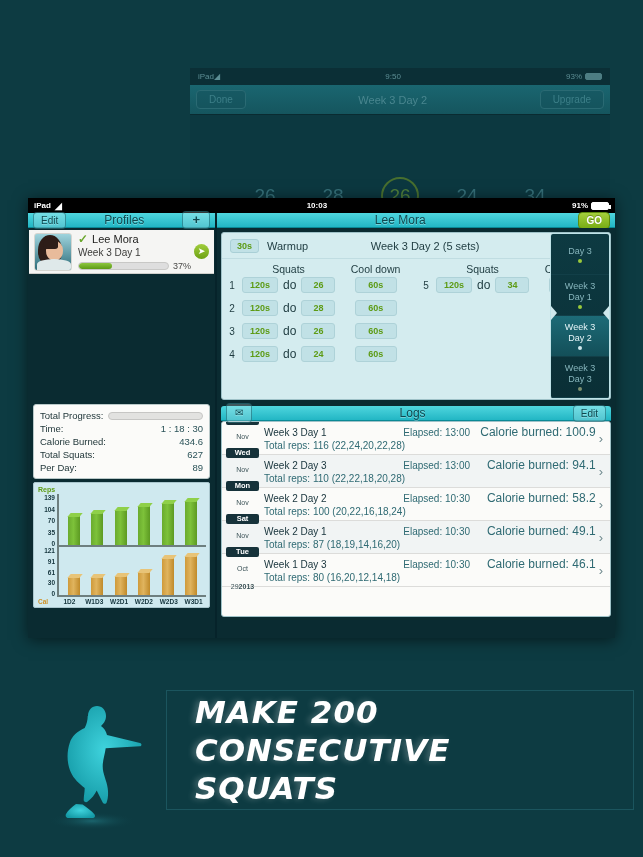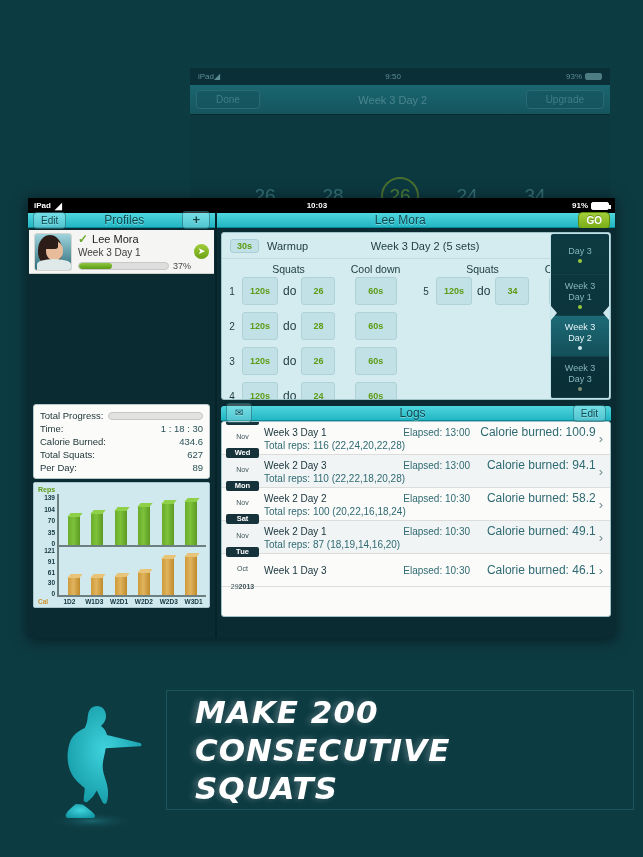--- a/index.html
+++ b/index.html
@@ -28,21 +28,21 @@
     width: 17px; height: 7px; border: 1px solid #4d7d83;
     border-radius: 2px; margin-left: 3px; background: #4d7d83;
   }
   #bg-shot .bg-nav {
     height: 30px; background: linear-gradient(#1a6670, #15555e);
     display: flex; align-items: center; padding: 0 6px;
     border-bottom: 1px solid #0a2b31;
   }
   #bg-shot .bg-nav .btn {
     font-size: 10px; color: #3c7f88; border: 1px solid #2a6a73;
-    border-radius: 4px; padding: 3px 19px; background: rgba(20,80,90,.5);
+    border-radius: 4px; padding: 3px 12px; background: rgba(20,80,90,.5);
   }
   #bg-shot .bg-nav .ttl {
     flex: 1; text-align: center; font-size: 11px; color: #49868f;
   }
   #bg-shot .bg-body { position: relative; height: 333px; }
   #bg-shot .reps-row {
     position: absolute; top: 62px; left: 0; right: 0;
     display: flex; justify-content: center; align-items: center; gap: 28px;
   }
   #bg-shot .rep {
@@ -251,21 +251,21 @@
     width: 20px; text-align: center; font-size: 10px; color: #1d3a3f;
   }
   .setrow .grp {
     flex: 1.15; display: flex; align-items: center; justify-content: center; gap: 5px;
   }
   .setrow .cool {
     flex: 1; display: flex; align-items: center; justify-content: center;
   }
   .fld {
     background: #c1e1e6; border: 1px solid #aed2d8; border-radius: 3px;
-    font-size: 9px; color: #5d9b15; padding: 8px 7px; min-width: 30px;
+    font-size: 9px; color: #5d9b15; padding: 2px 7px; min-width: 30px;
     text-align: center; font-weight: bold;
   }
   .fld.reps { min-width: 34px; }
   .fld.cd { min-width: 42px; }
   .doword { font-size: 12px; color: #1d3a3f; }
 
   
   .daybar {
     position: absolute; right: 5px; top: 5px; width: 60px; height: 166px;
     background: linear-gradient(#0d3a42,#0a2f36); border: 1px solid #bfe3e8;
@@ -690,20 +690,21 @@
               <span class="chev">›</span>
             </div>
             <div class="logrow">
               <div class="datebox"><span class="dow">Tue</span><span class="md">Oct 29</span><span class="yr">2013</span></div>
               <div class="loginfo">
                 <div class="logline1">
                   <span class="lname">Week 1 Day 3</span>
                   <span class="lelap">Elapsed: 10:30</span>
                   <span class="lcal">Calorie burned: 46.1</span>
                 </div>
+                <div class="logline2">Total reps: 80 (16,20,12,14,18)</div>
               </div>
               <span class="chev">›</span>
             </div>
           </div>
       </div>
 
     </div>
   </div>
 </div>
 

